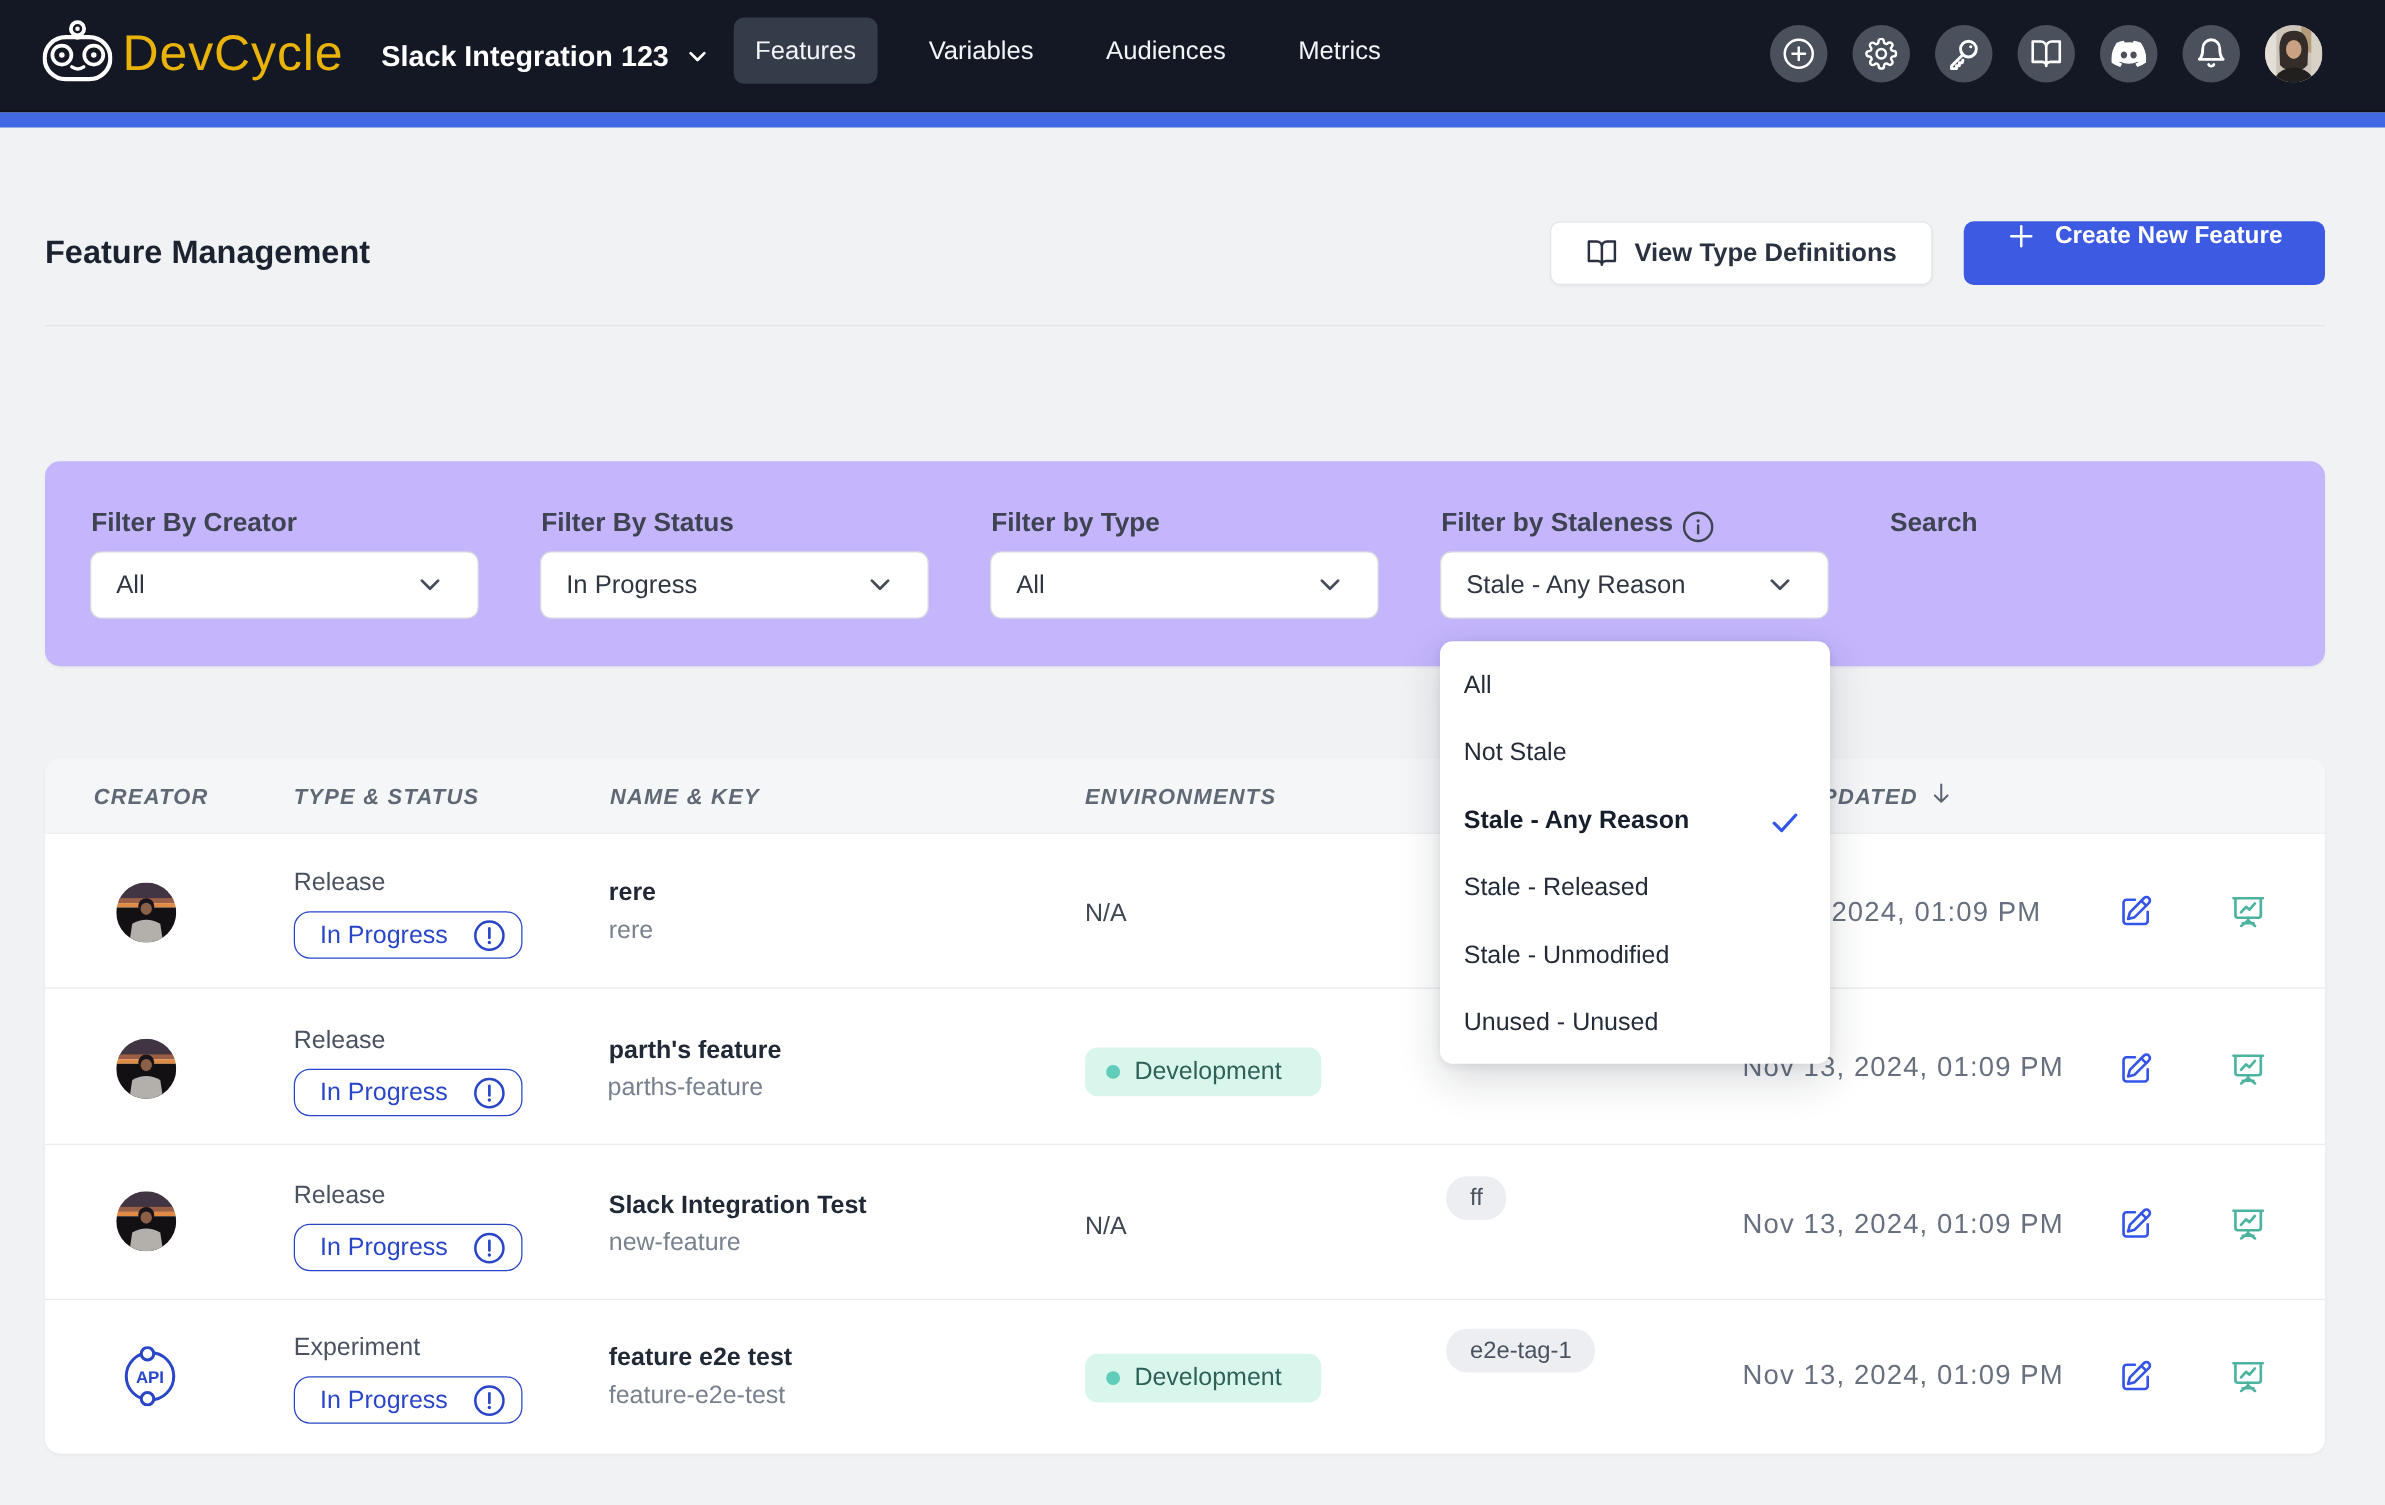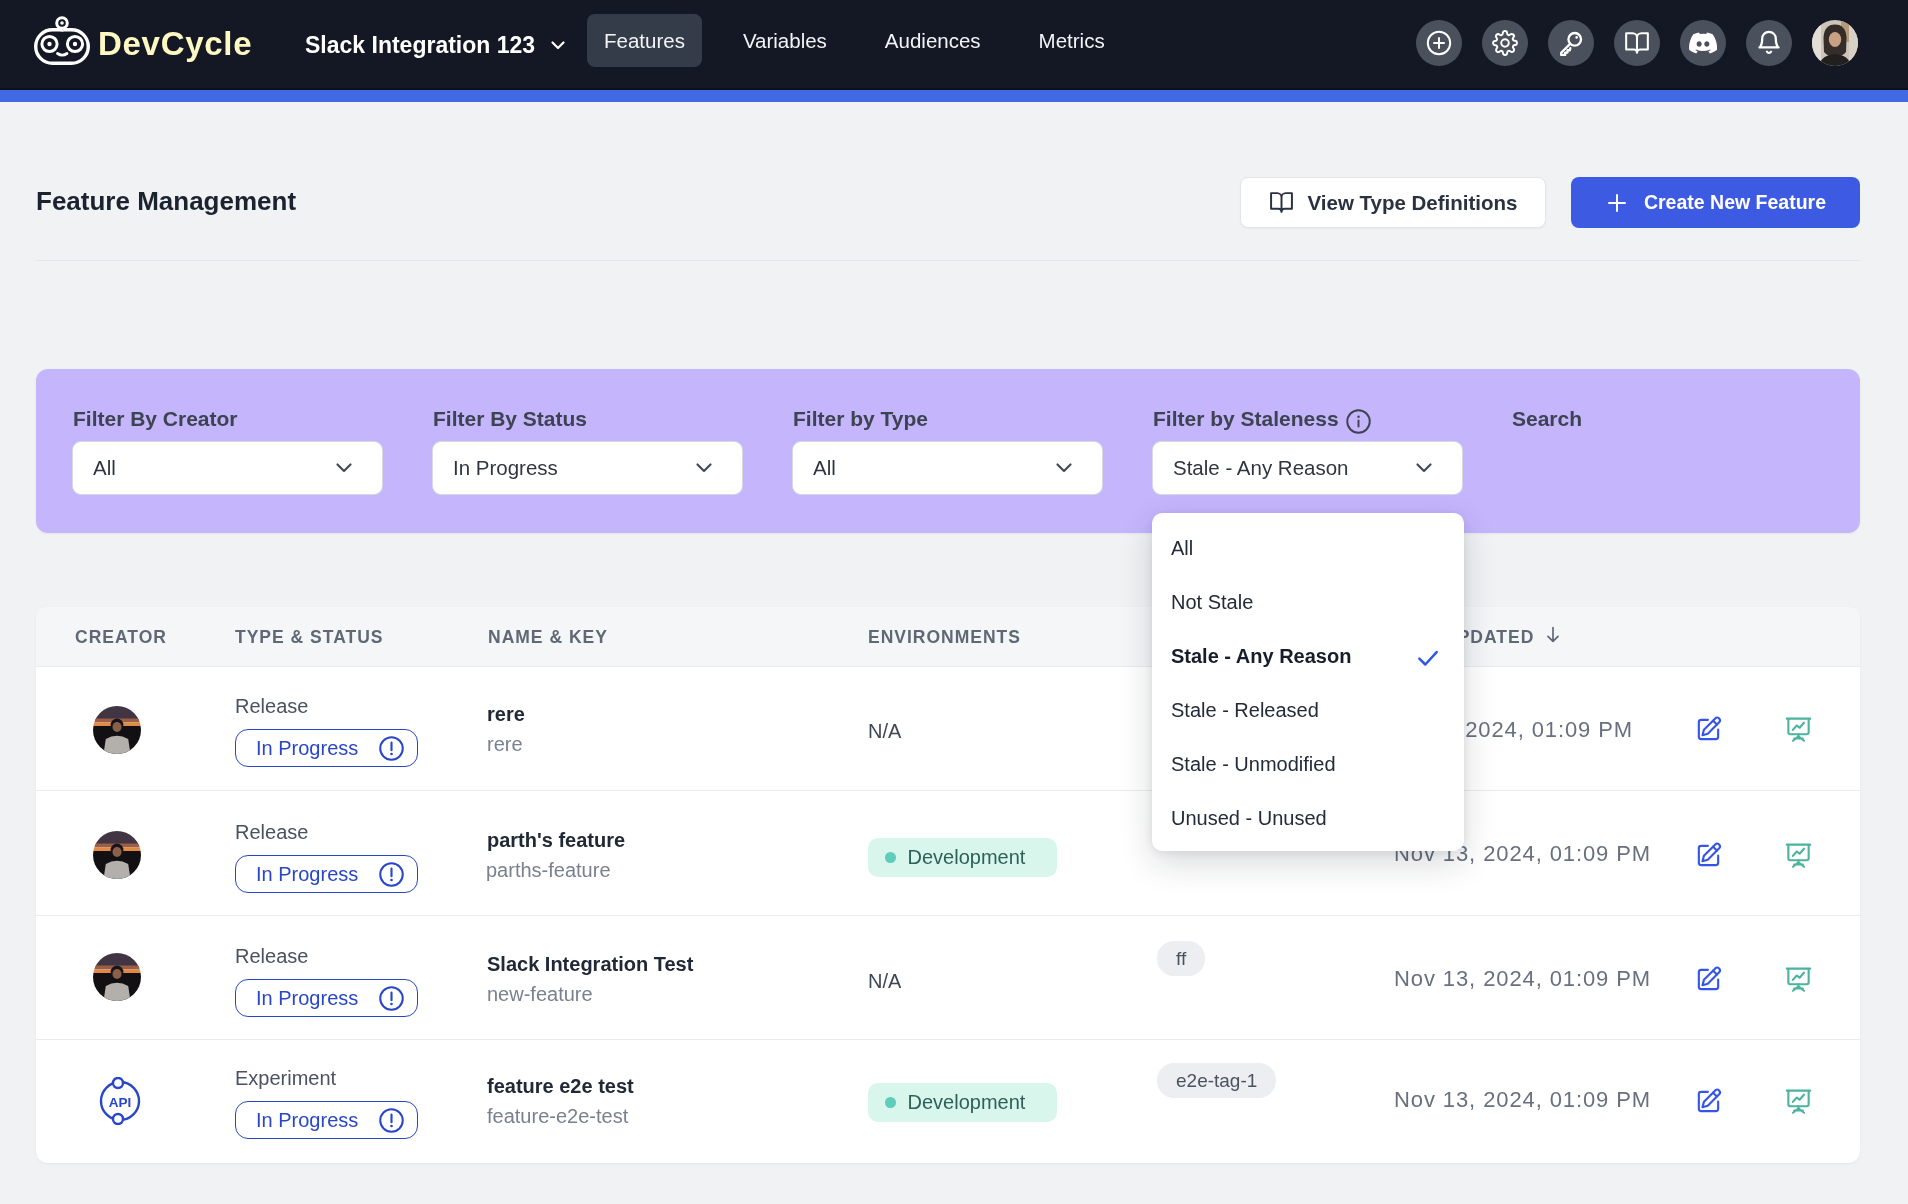--- a/index.html
+++ b/index.html
@@ -4,47 +4,47 @@
 <style>
   * { margin:0; padding:0; box-sizing:border-box; }
   html,body { width:1908px; height:1204px; }
   body { font-family:"Liberation Sans", sans-serif; background:#f1f2f4; position:relative; overflow:hidden; }
   .abs { position:absolute; }
 
   
   .navbar { position:absolute; top:0; left:0; width:1908px; height:90px; background:#141824; box-shadow:inset 0 -2px 0 rgba(0,0,0,.3); }
   .bluebar { position:absolute; top:90px; left:0; width:1908px; height:12px; background:#4169e4; }
   .logo-wrap { position:absolute; left:34px; top:10px; display:flex; align-items:center; }
-  .wordmark { color:#fef9c3; font-size:33px; font-weight:700; letter-spacing:0.7px; margin-left:8px; margin-top:11px; }
+  .wordmark { color:#eab308; font-size:40px; font-weight:400; letter-spacing:0.7px; margin-left:8px; margin-top:11px; }
   .proj { position:absolute; left:305px; top:0; height:90px; display:flex; align-items:center; color:#fff; font-size:23px; font-weight:700; }
   .navtabs { position:absolute; left:587px; top:14px; display:flex; }
   .navtab { height:53px; padding:0 17px; display:flex; align-items:center; color:#f2f4f7; font-size:20.5px; font-weight:400; border-radius:8px; }
   .navtab.active { background:#353c49; }
   .nav-icons { position:absolute; right:50px; top:20px; display:flex; align-items:center; }
   .nav-ic { width:46px; height:46px; border-radius:50%; background:#4a505c; margin-left:20px; display:flex; align-items:center; justify-content:center; }
   .nav-avatar { width:46px; height:46px; border-radius:50%; margin-left:20px; overflow:hidden; }
 
   
   .h1 { position:absolute; left:36px; top:186px; font-size:26px; font-weight:700; color:#1b2230; }
   .btn-white { position:absolute; left:1240px; top:177px; width:306px; height:51px; background:#fff; border:1px solid #e3e5e9; border-radius:8px; display:flex; align-items:center; justify-content:center; font-size:20.5px; font-weight:700; color:#2a3140; box-shadow:0 1px 2px rgba(16,24,40,.04); }
-  .btn-blue { position:absolute; left:1571px; top:177px; width:289px; height:51px; background:#3d5be2; border-radius:8px; display:flex; align-items:center; justify-content:center; font-size:19.5px; font-weight:700; color:#fff; }
+  .btn-blue { position:absolute; left:1571px; top:177px; width:289px; height:51px; background:#3d5be2; border-radius:8px; display:flex; justify-content:center; font-size:19.5px; font-weight:700; color:#fff; }
   .hr1 { position:absolute; left:36px; top:260px; width:1824px; height:1px; background:#e4e6e9; }
 
   
   .filter-card { position:absolute; left:36px; top:369px; width:1824px; height:164px; background:#c4b5fd; border-radius:12px; box-shadow:0 1px 3px rgba(16,24,40,.05); }
   .flabel { position:absolute; top:38px; font-size:21px; font-weight:700; color:#3d4350; }
   .fsel { position:absolute; top:72px; width:311px; height:54px; border:1px solid #d6d9de; border-radius:9px; background:#fff; display:flex; align-items:center; padding:0 20px; font-size:20.5px; color:#2f3642; }
   .fsel .chev { position:absolute; right:26px; }
   .search-box { position:absolute; top:72px; left:1476px; width:311px; height:54px; border:1px solid #d6d9de; border-radius:9px; background:#fff; display:flex; align-items:center; padding:0 14px 0 20px; }
   .search-box .ph { color:#9aa2ae; font-size:20.5px; margin-left:16px; flex:1; }
   .clear-x { width:28px; height:28px; border-radius:50%; background:#e7e9ec; display:flex; align-items:center; justify-content:center; color:#868e9a; font-size:20px; }
 
   
   .table-card { position:absolute; left:36px; top:607px; width:1824px; height:556px; background:#fff; border-radius:12px; box-shadow:0 1px 3px rgba(16,24,40,.05); overflow:hidden; }
-  .thead { position:absolute; left:0; top:0; width:100%; height:59px; background:#f5f6f8; }
+  .thead { position:absolute; left:0; top:0; width:100%; height:59px; background:#f5f6f8;font-style:italic; }
   .th { position:absolute; top:20px; font-size:17.5px; font-weight:700; color:#606876; letter-spacing:1px; }
   .row { position:absolute; left:0; width:100%; height:124px; border-top:1px solid #e9ebee; }
   .rel { position:absolute; font-size:20px; color:#4a5160; }
   .pill-prog { position:absolute; width:183px; height:38px; border:1.6px solid #2946c8; border-radius:13px; color:#2946c8; display:flex; align-items:center; justify-content:space-between; padding:0 12px 0 20px; font-size:20px; font-weight:500; }
   .pill-prog svg { margin-left:11px; }
   .fname { position:absolute; font-size:20px; font-weight:700; color:#212936; }
   .fkey { position:absolute; font-size:20px; color:#79818f; }
   .na { position:absolute; font-size:20px; color:#3f4654; }
   .dev-pill { position:absolute; width:189px; height:39px; background:#d9f6ec; border-radius:10px; color:#2d6158; display:flex; align-items:center; padding:0 17px; font-size:20px; font-weight:500; }
   .dev-dot { width:10.5px; height:10.5px; border-radius:50%; background:#5fcdb9; margin-right:12px; }

